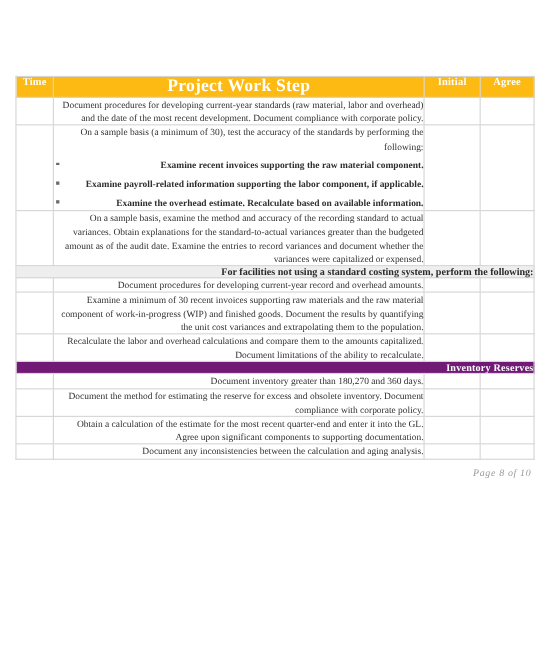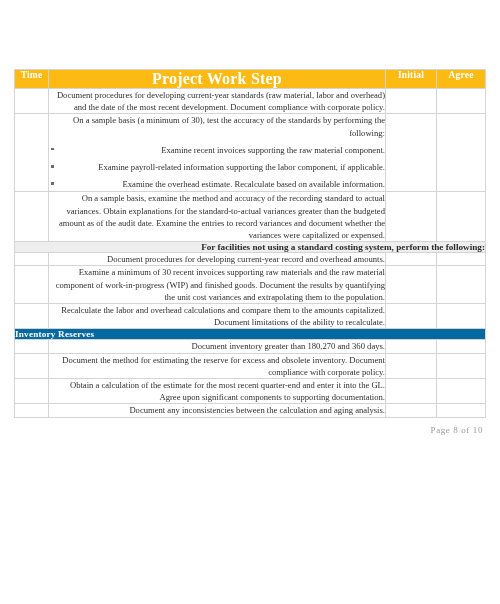--- a/index.html
+++ b/index.html
@@ -64,20 +64,21 @@
     color: #2f2f2f;
     text-align: right;
   }
   td.c-step p {
     margin: 0;
   }
   ul.steps {
     list-style: none;
     margin: 5px 0 1px 0;
     padding: 0;
+    font-weight: bold;
   }
   ul.steps li {
     position: relative;
     padding-left: 14px;
     margin-bottom: 5px;
   }
   ul.steps li:last-child {
     margin-bottom: 1px;
   }
   ul.steps li .bullet {
@@ -94,39 +95,41 @@
   td.section-gray {
     background: #EEEEEE;
     font-weight: bold;
     font-size: 9.2px;
     color: #2b2b2b;
     padding: 6px 8px 7px 10px;
     border: 1px solid #d4d4d4;
     text-align: right;
   }
   td.section-orange {
-    background: #0369a1;
+    background: #701a75;
     color: #ffffff;
     font-weight: bold;
     font-size: 9.2px;
     padding: 6px 8px 7px 10px;
     border: 1px solid #E8762C;
     letter-spacing: 0.2px;
+    text-align: right;
   }
 
   
   .footer {
     width: 471px;
     text-align: right;
     font-size: 9px;
     color: #9a9a9a;
     padding-top: 7px;
     padding-right: 2px;
     box-sizing: border-box;
     letter-spacing: 0.6px;
+    font-style: italic;
   }
 </style>
 </head>
 <body>
 
 <div class="page">
 
   <table class="worksheet">
     <colgroup>
       <col class="col-time">

